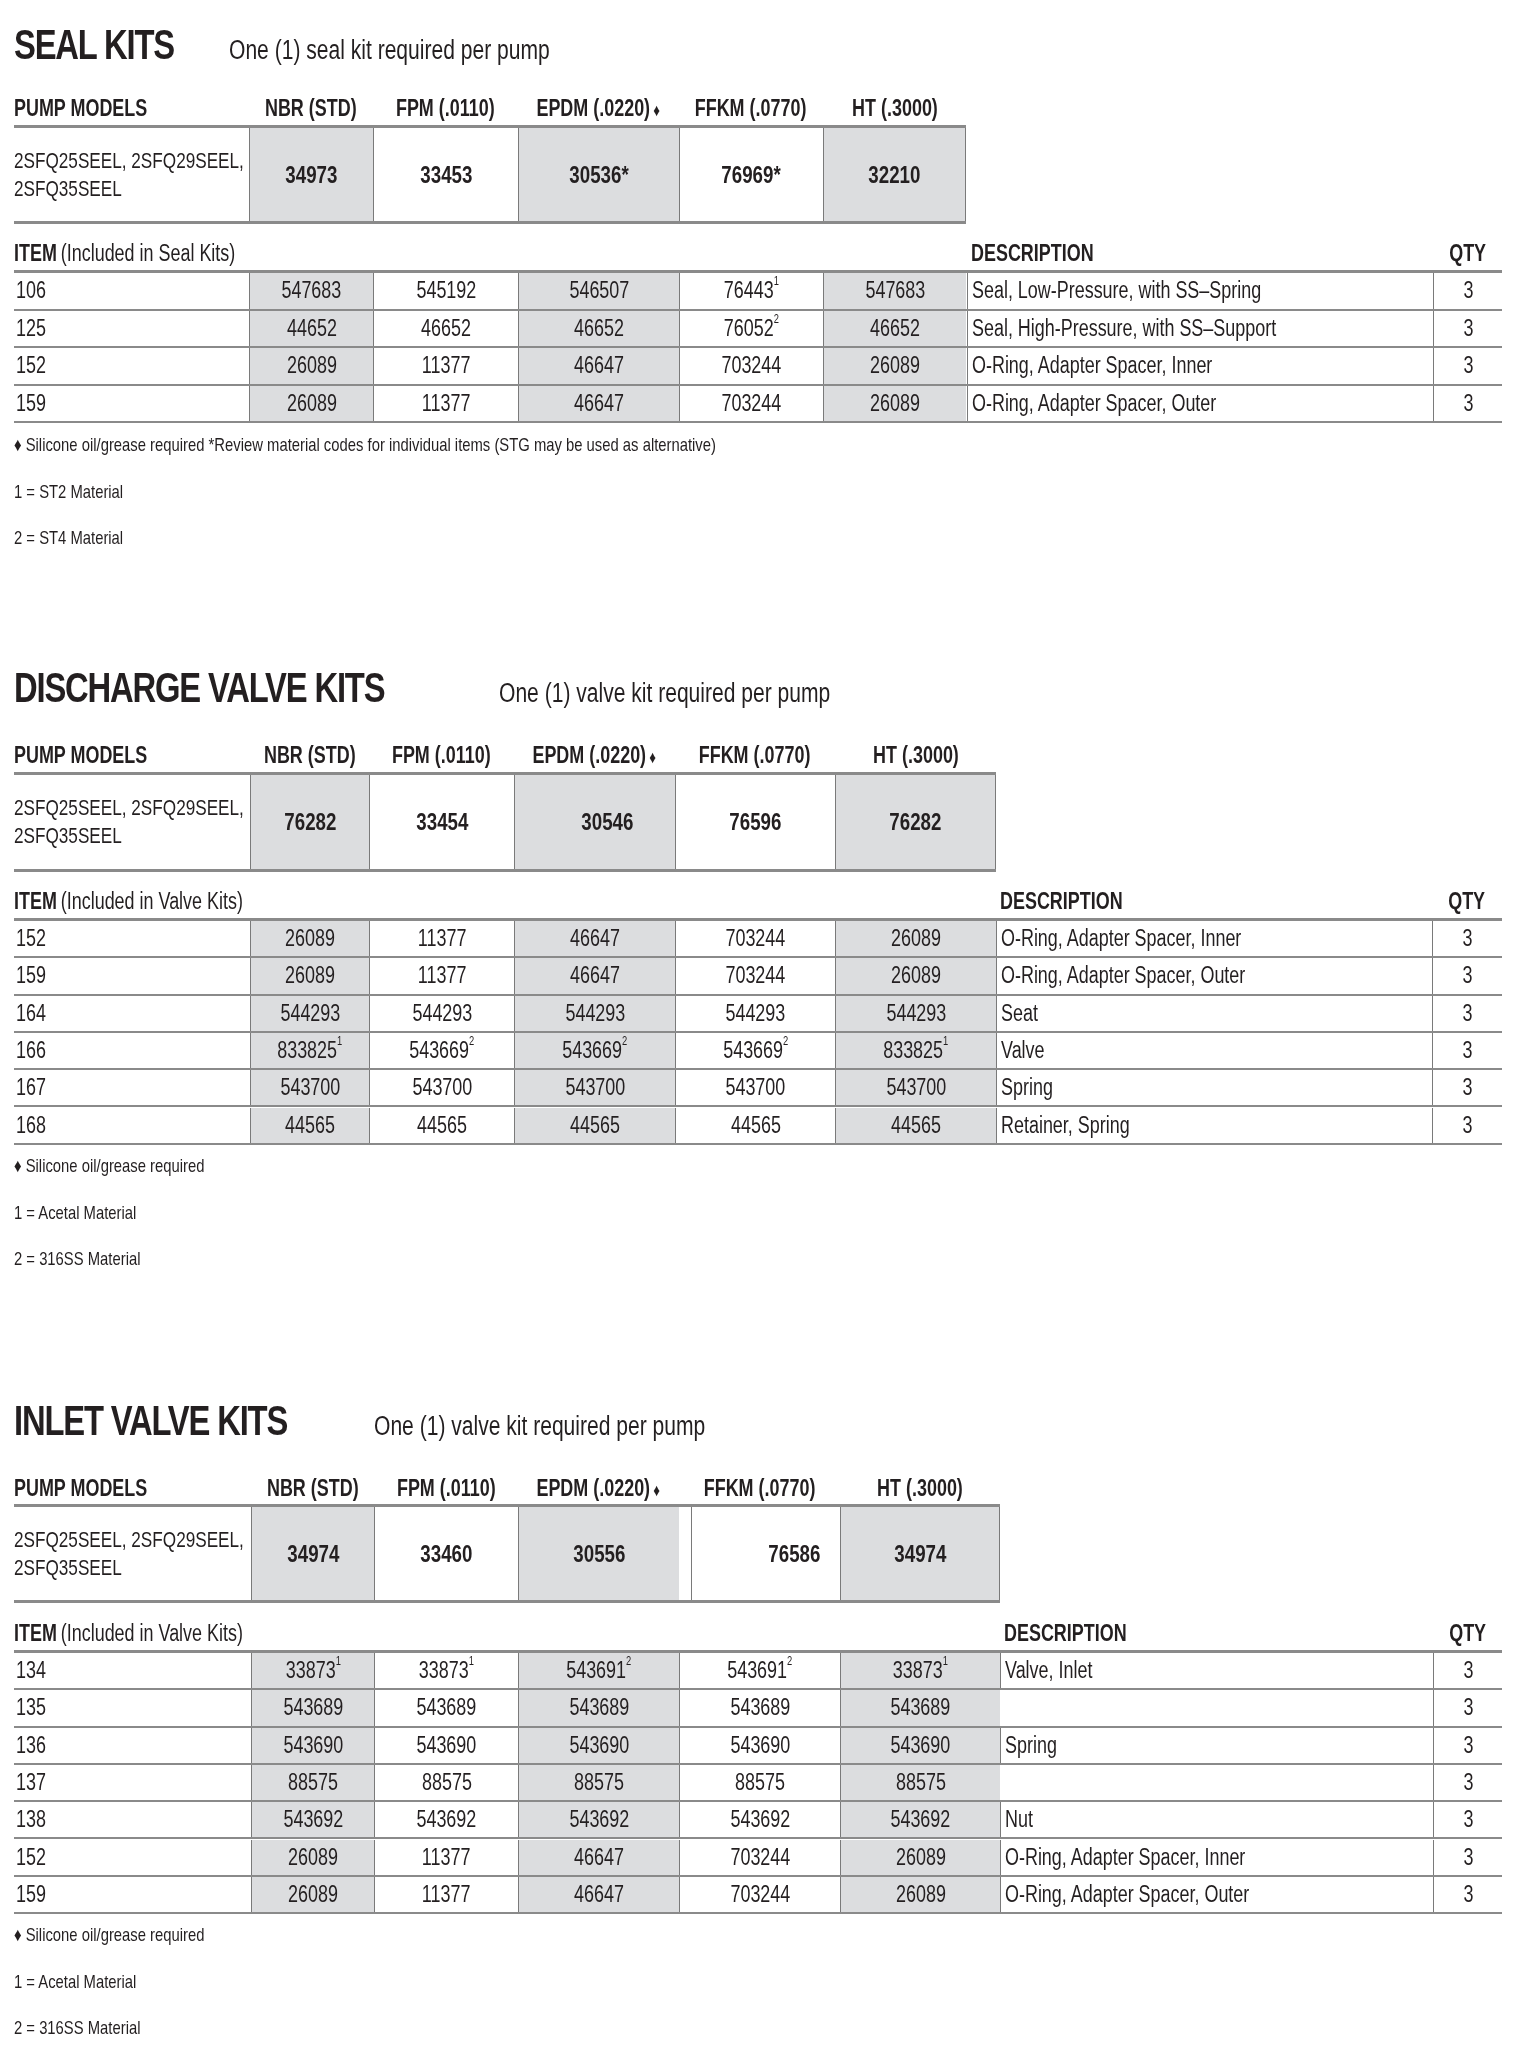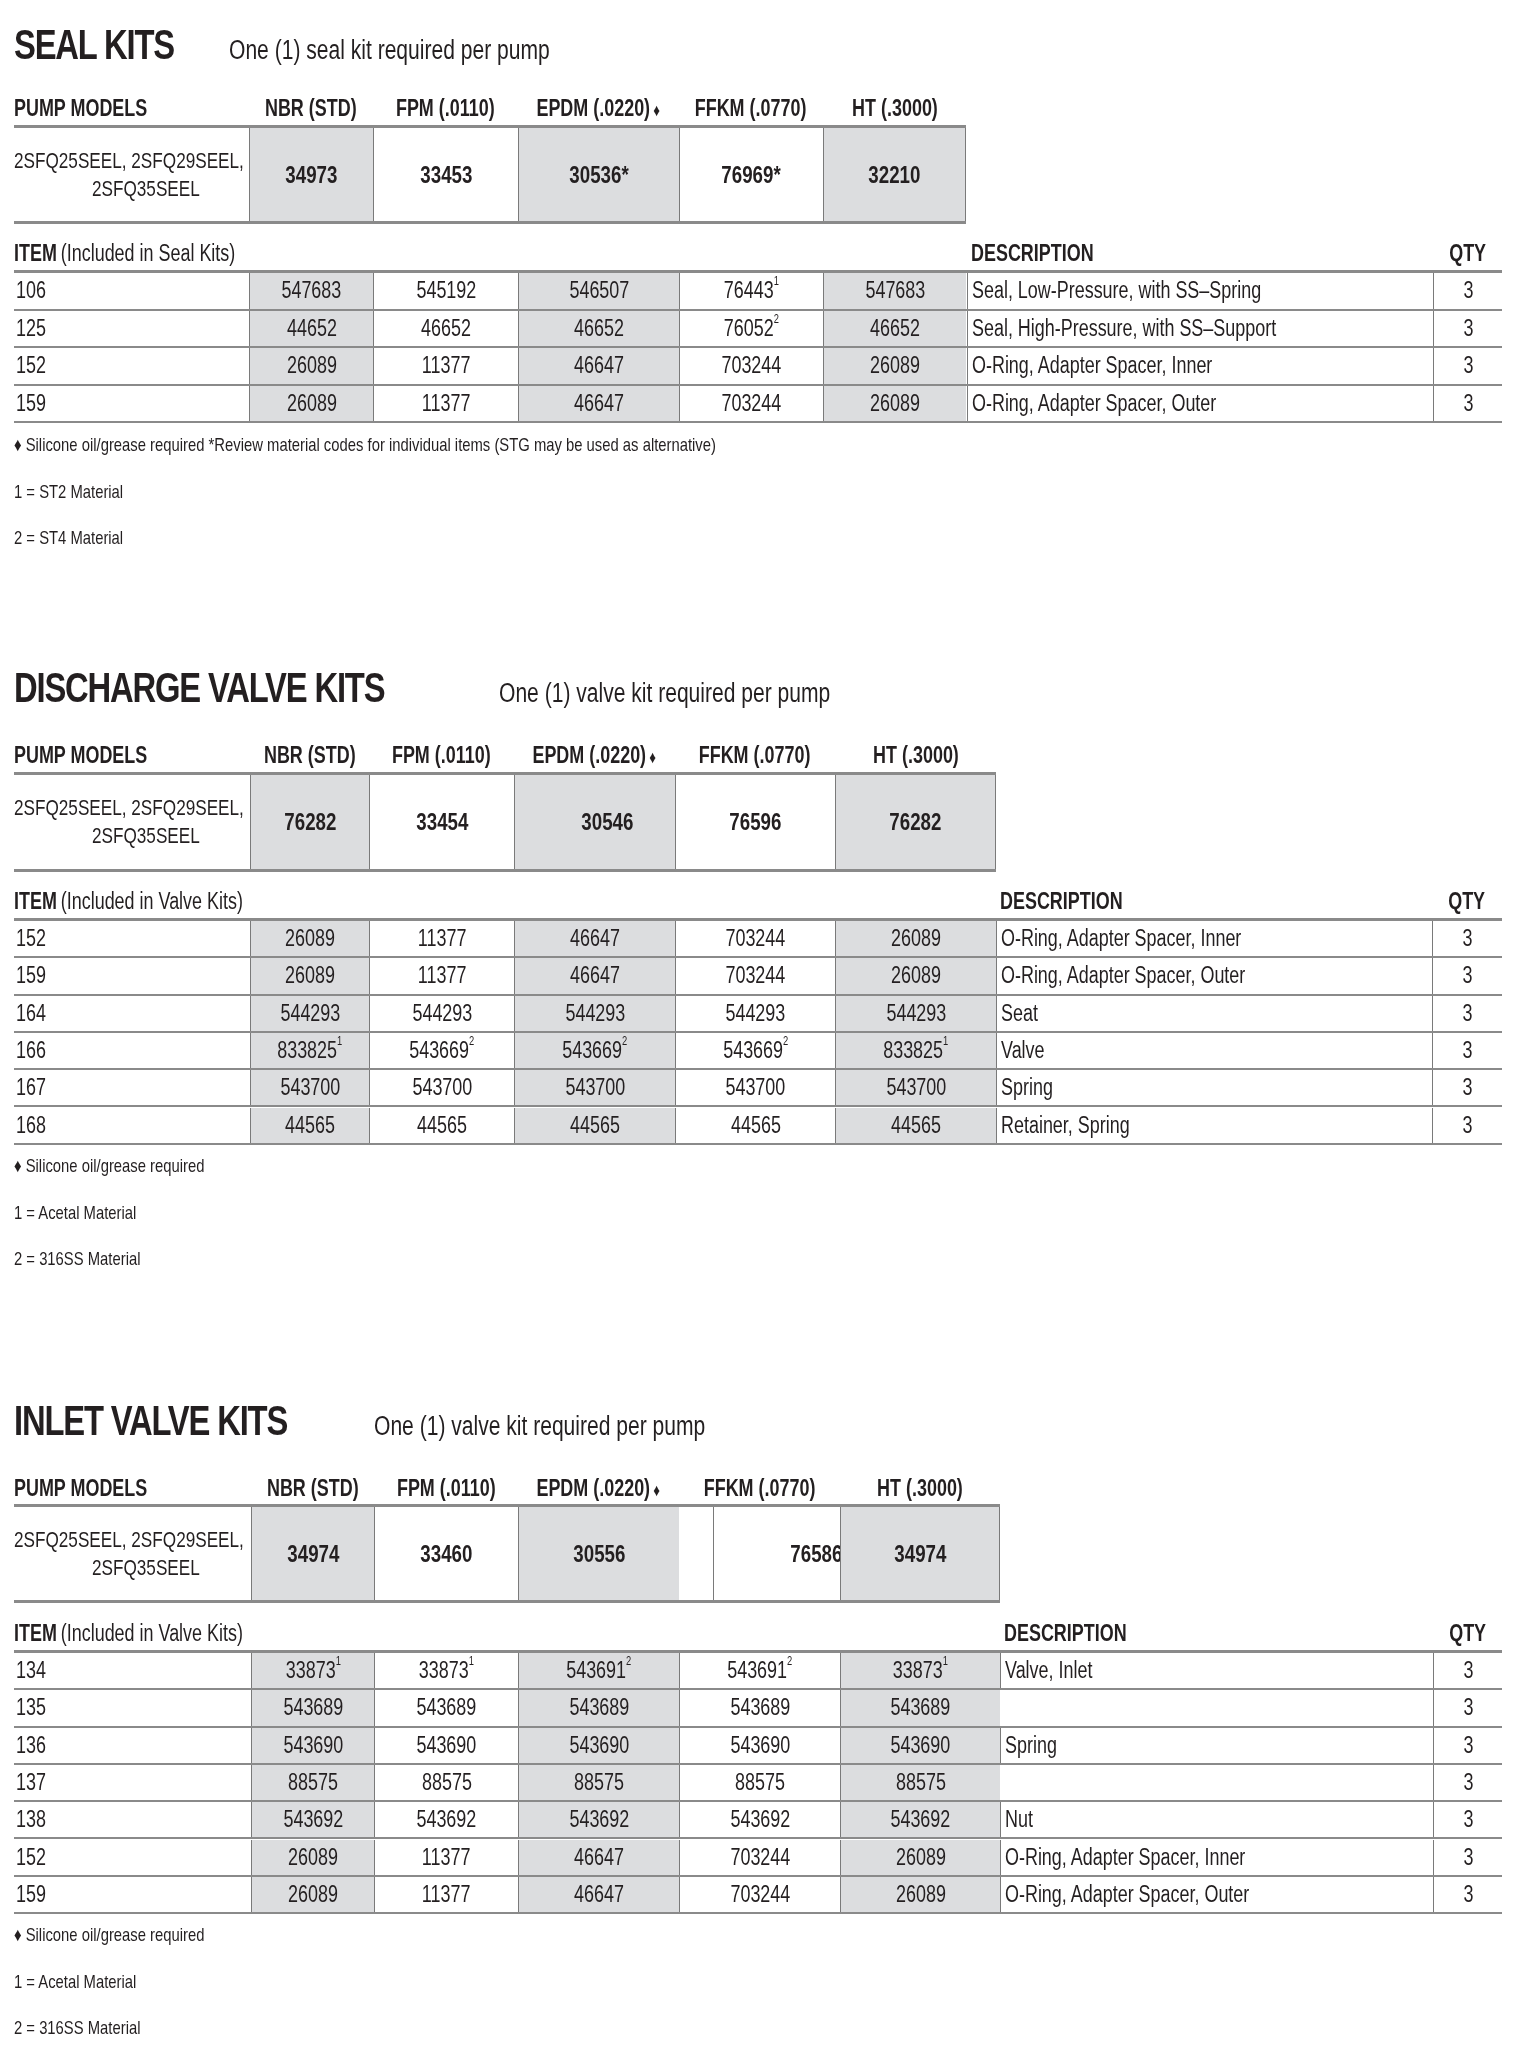--- a/index.html
+++ b/index.html
@@ -10,21 +10,21 @@
   .cond-c { display: inline-block; transform-origin: center center; transform: scaleX(0.78); white-space: nowrap; }
   .title { position: absolute; left: 14px; height: 50px; line-height: 50px; white-space: nowrap; }
   .title .big { font-size: 42px; font-weight: bold; letter-spacing: -1.5px; }
   .title .sub { font-size: 27px; font-weight: normal; margin-left: 10px; }
   .hdr { position: absolute; font-size: 23px; font-weight: bold; height: 30px; line-height: 30px; white-space: nowrap; }
   .hdr.center { text-align: center; }
   .model-table { position: absolute; border-top: 3px solid #8a8a8a; border-bottom: 3px solid #8a8a8a; }
   .mcell { position: absolute; top: 0; bottom: 0; display: flex; align-items: center; justify-content: center;
            font-size: 24px; font-weight: bold; border-left: 1.5px solid #7a7a7a; box-sizing: border-box; }
   .mcell.shade { background: #dcdddf; }
-  .mcell.models { border-left: none; justify-content: flex-start; font-weight: normal; font-size: 22px; line-height: 28px; text-align: center; }
+  .mcell.models { border-left: none; justify-content: flex-start; font-weight: normal; font-size: 22px; line-height: 28px; }
   .mcell.last { border-right: 1.5px solid #7a7a7a; }
   .item-table { position: absolute; border-top: 3px solid #8a8a8a; }
   .irow { position: absolute; left: 0; right: 0; border-bottom: 2px solid #8a8a8a; box-sizing: border-box; }
   .icell { position: absolute; top: 0; bottom: 0; display: flex; align-items: center; justify-content: center;
            font-size: 23px; box-sizing: border-box; border-left: 1.5px solid #7a7a7a; }
   .icell.shade { background: #dcdddf; }
   .icell.item { border-left: none; justify-content: flex-start; padding-left: 2px; }
   .icell.desc { justify-content: flex-start; padding-left: 4px; }
   sup { font-size: 12px; vertical-align: top; position: relative; top: -3px; }
   .note { position: absolute; left: 14px; font-size: 19px; height: 26px; line-height: 26px; white-space: nowrap; }
@@ -391,21 +391,21 @@
         </div>
         <div class="mcell shade" style="left: 237px; width: 123px;">
           <span class="cond-c">34974</span>
         </div>
         <div class="mcell" style="left: 360px; width: 144px;">
           <span class="cond-c">33460</span>
         </div>
         <div class="mcell shade" style="left: 504px; width: 161px;">
           <span class="cond-c">30556</span>
         </div>
-        <div class="mcell" style="left: 699px; width: 161px; padding-left: 44px;">
+        <div class="mcell" style="left: 677px; width: 161px; padding-left: 44px;">
           <span class="cond-c">76586</span>
         </div>
         <div class="mcell shade last" style="left: 826px; width: 160px;">
           <span class="cond-c">34974</span>
         </div>
       </div>
       <div class="hdr" style="top: 1618px; left: 14px;"><span class="cond"><span>ITEM</span><span style="font-weight: normal; margin-left: 5px;">(Included in Valve Kits)</span></span></div>
       <div class="hdr" style="top: 1618px; left: 1004px;"><span class="cond">DESCRIPTION</span></div>
       <div class="hdr center" style="top: 1618px; left: 1433px; width: 69px;"><span class="cond-c">QTY</span></div>
       <div class="item-table" style="top: 1650px; left: 14px; width: 1488px; height: 261.1px;">

